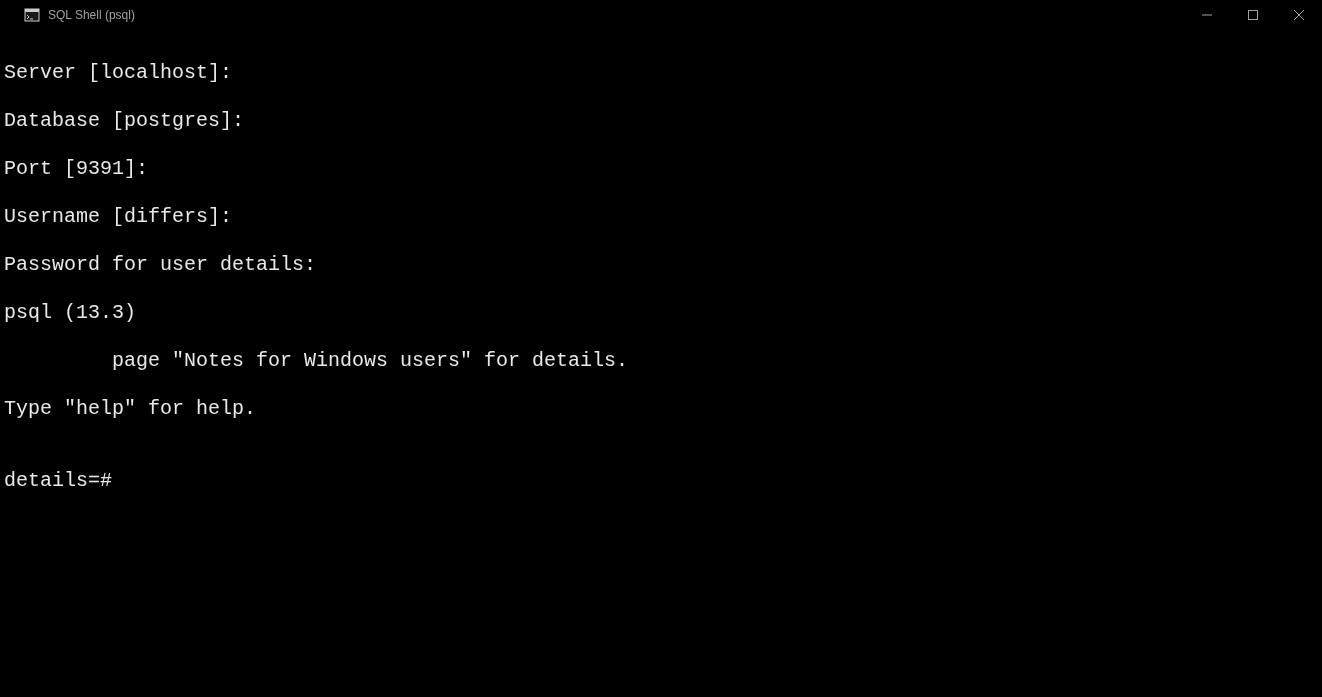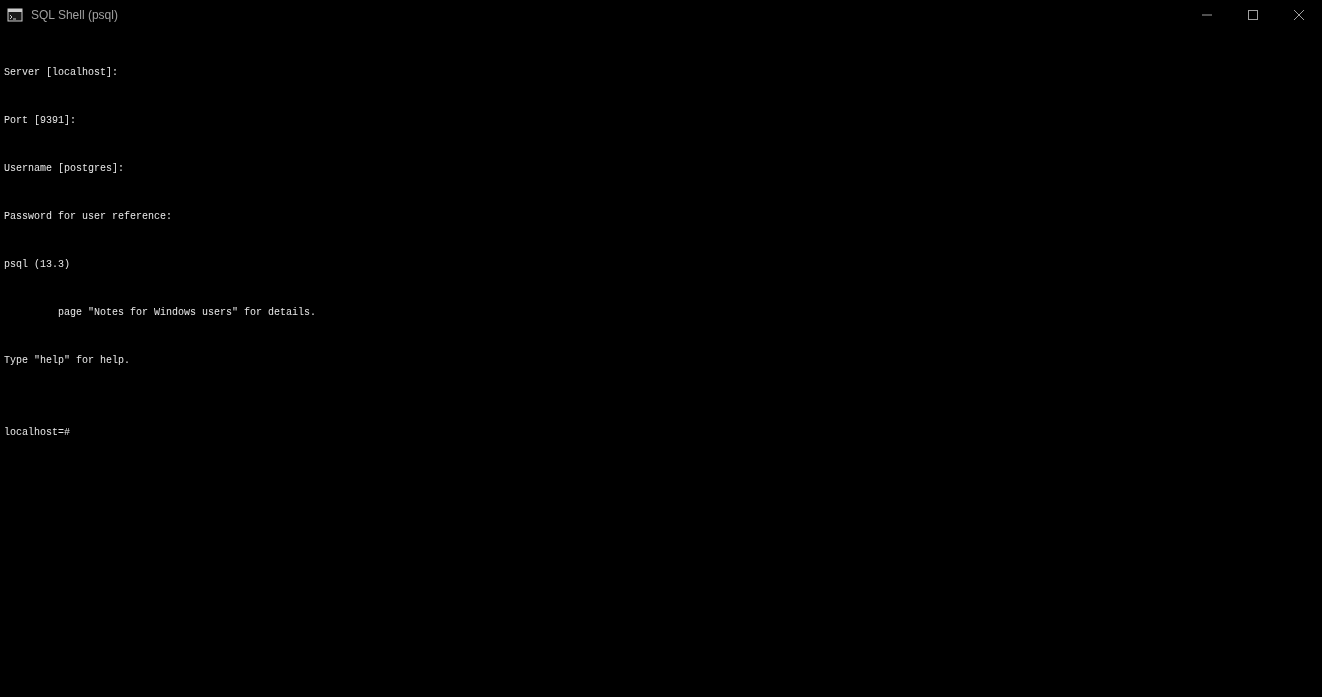--- a/index.html
+++ b/index.html
@@ -13,21 +13,21 @@
       background: #000000;
       font-family: 'Consolas', 'Courier New', monospace;
       overflow: hidden;
     }
     .titlebar {
       height: 31px;
       background: #000000;
       display: flex;
       align-items: center;
       justify-content: space-between;
-      padding-left: 7px;
+      padding-left: 24px;
       border-bottom: 1px solid #000000;
     }
     .titlebar-left {
       display: flex;
       align-items: center;
       gap: 8px;
     }
     .app-icon {
       width: 16px;
       height: 16px;
@@ -55,21 +55,21 @@
       align-items: center;
       justify-content: center;
       color: #a0a0a0;
       font-family: 'Segoe UI', sans-serif;
       font-size: 10px;
       cursor: pointer;
     }
     .terminal {
       padding: 6px 4px;
       color: #e8e8e8;
-      font-size: 10px;
+      font-size: 20px;
       line-height: 24px;
       font-family: 'Consolas', 'Courier New', monospace;
       white-space: pre;
     }
     .terminal-line {
       white-space: pre;
     }
   </style>
 </head>
 <body>
@@ -101,21 +101,22 @@
       <svg width="10" height="10" viewBox="0 0 10 10">
         <line x1="0" y1="0" x2="10" y2="10" stroke="#a0a0a0" stroke-width="1"></line>
         <line x1="10" y1="0" x2="0" y2="10" stroke="#a0a0a0" stroke-width="1"></line>
       </svg>
     </div>
   </div>
 </div>
 
 <div class="terminal">
 <div class="terminal-line">Server [localhost]:</div>
+<div class="terminal-line">Database [postgres]:</div>
 <div class="terminal-line">Port [9391]:</div>
-<div class="terminal-line">Username [postgres]:</div>
-<div class="terminal-line">Password for user reference:</div>
+<div class="terminal-line">Username [differs]:</div>
+<div class="terminal-line">Password for user details:</div>
 <div class="terminal-line">psql (13.3)</div>
 <div class="terminal-line">         page "Notes for Windows users" for details.</div>
 <div class="terminal-line">Type "help" for help.</div>
 <div class="terminal-line"></div>
-<div class="terminal-line">localhost=#</div>
+<div class="terminal-line">details=#</div>
 </div>
 
 </body></html>

